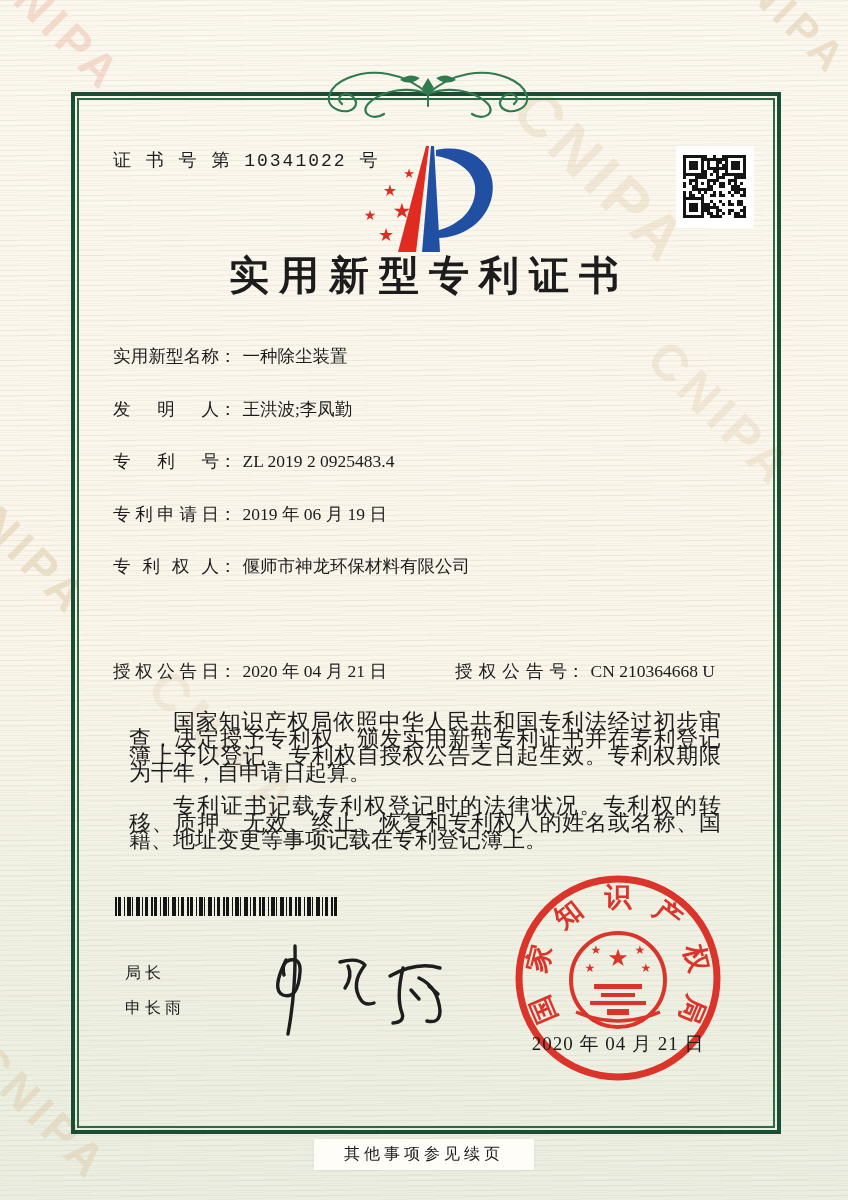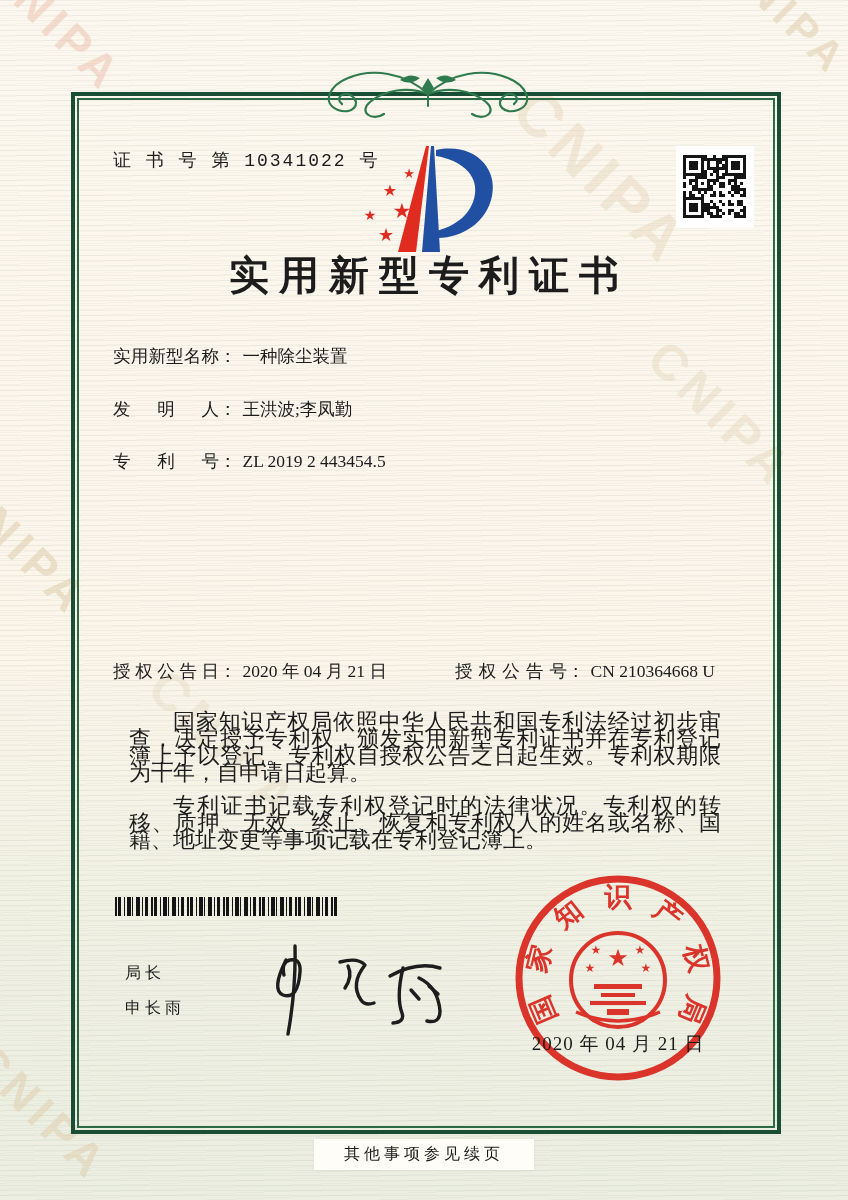--- a/index.html
+++ b/index.html
@@ -345,21 +345,27 @@
 
   <div class="abs title">实用新型专利证书</div>
 
   <div class="abs field" style="top:344px;">
     <span class="flabel">实用新型名称</span><span>：</span><span class="fvalue">一种除尘装置</span>
   </div>
   <div class="abs field" style="top:397px;">
     <span class="flabel">发明人</span><span>：</span><span class="fvalue">王洪波;李凤勤</span>
   </div>
   <div class="abs field" style="top:449px;">
-    <span class="flabel">专利号</span><span>：</span><span class="fvalue">ZL 2019 2 443454.5</span>
+    <span class="flabel">专利号</span><span>：</span><span class="fvalue">ZL 2019 2 0925483.4</span>
+  </div>
+  <div class="abs field" style="top:502px;">
+    <span class="flabel">专利申请日</span><span>：</span><span class="fvalue">2019 年 06 月 19 日</span>
+  </div>
+  <div class="abs field" style="top:554px;">
+    <span class="flabel">专利权人</span><span>：</span><span class="fvalue">偃师市神龙环保材料有限公司</span>
   </div>
   <div class="abs field" style="top:659px;">
     <span class="flabel">授权公告日</span><span>：</span><span class="fvalue">2020 年 04 月 21 日</span>
     <span class="extra">
       <span class="flabel">授权公告号</span><span>：</span><span class="fvalue">CN 210364668 U</span>
     </span>
   </div>
 
   <div class="abs paras">
     <p>国家知识产权局依照中华人民共和国专利法经过初步审查，决定授予专利权，颁发实用新型专利证书并在专利登记簿上予以登记。专利权自授权公告之日起生效。专利权期限为十年，自申请日起算。</p>

